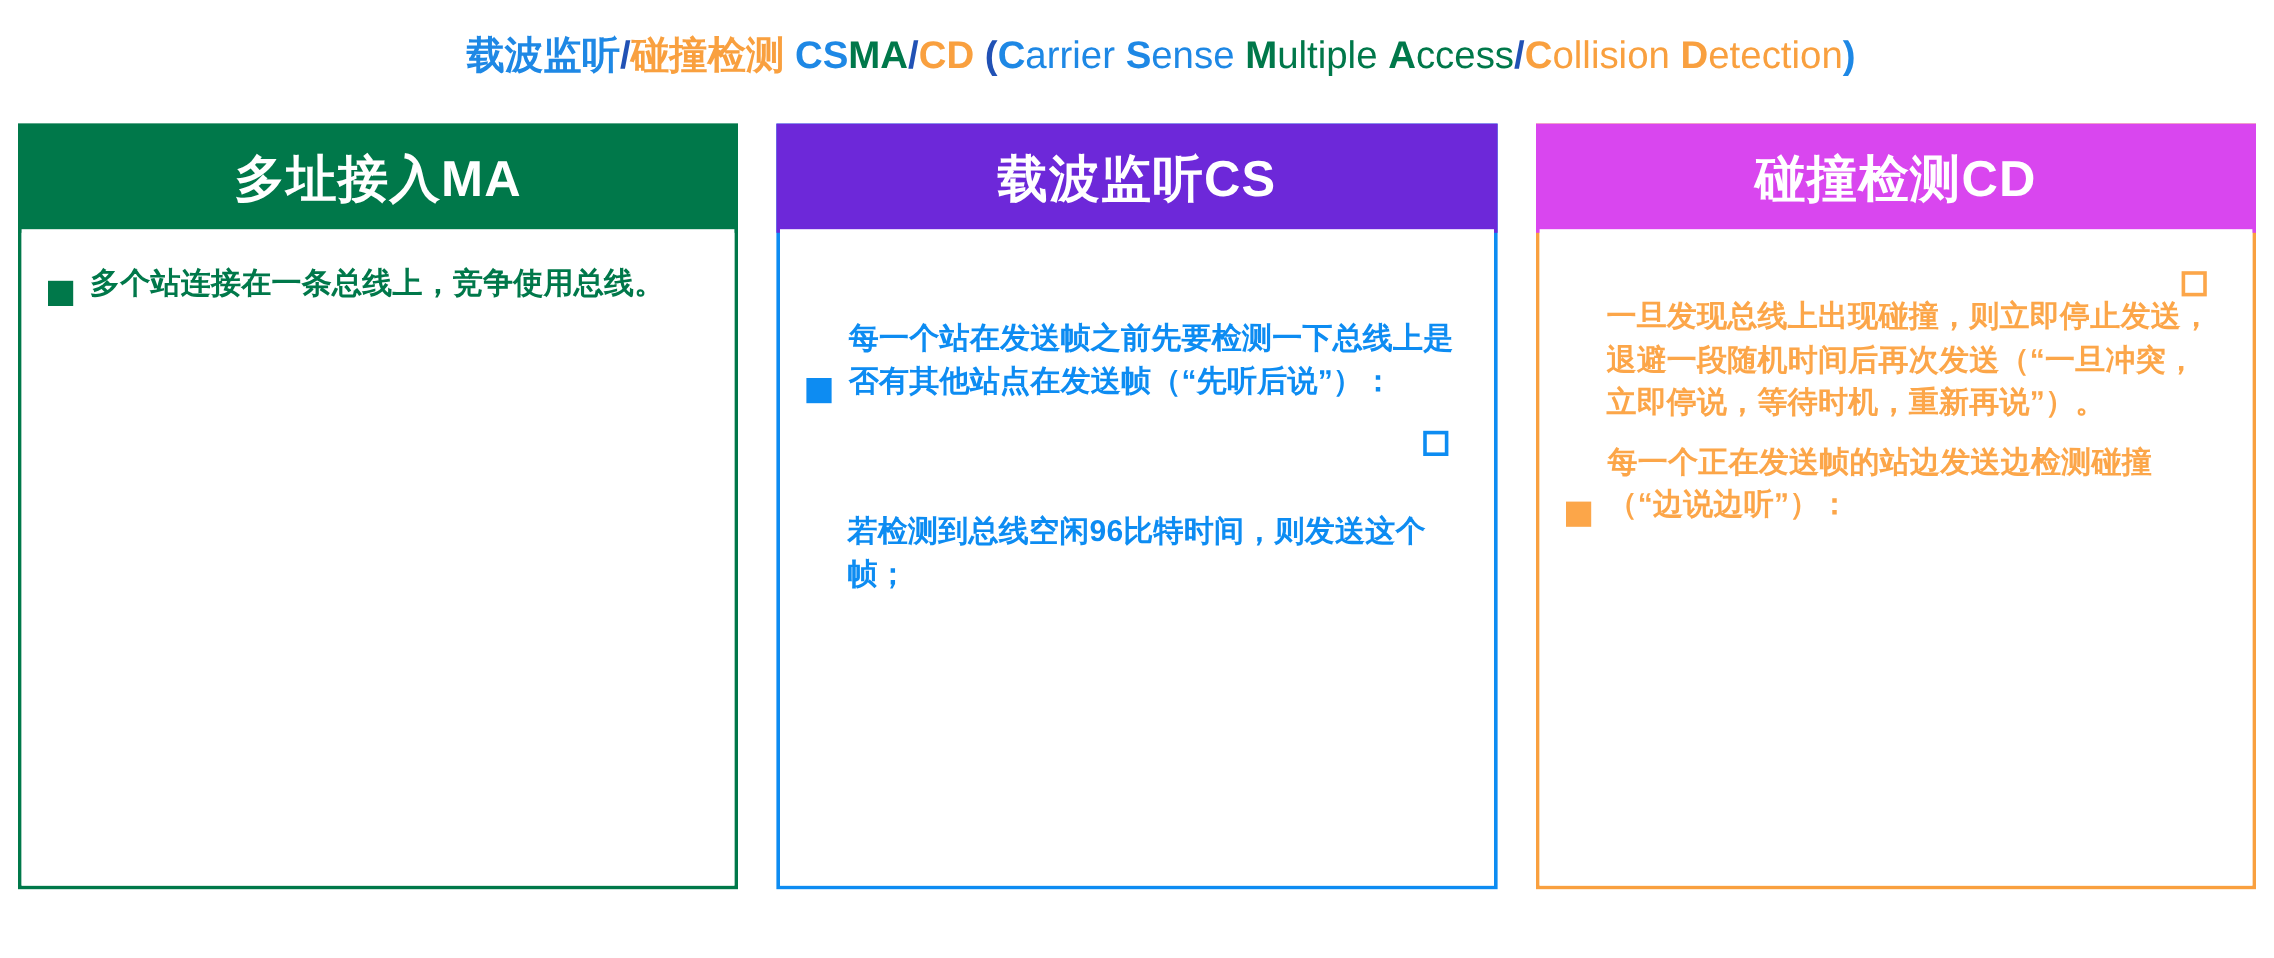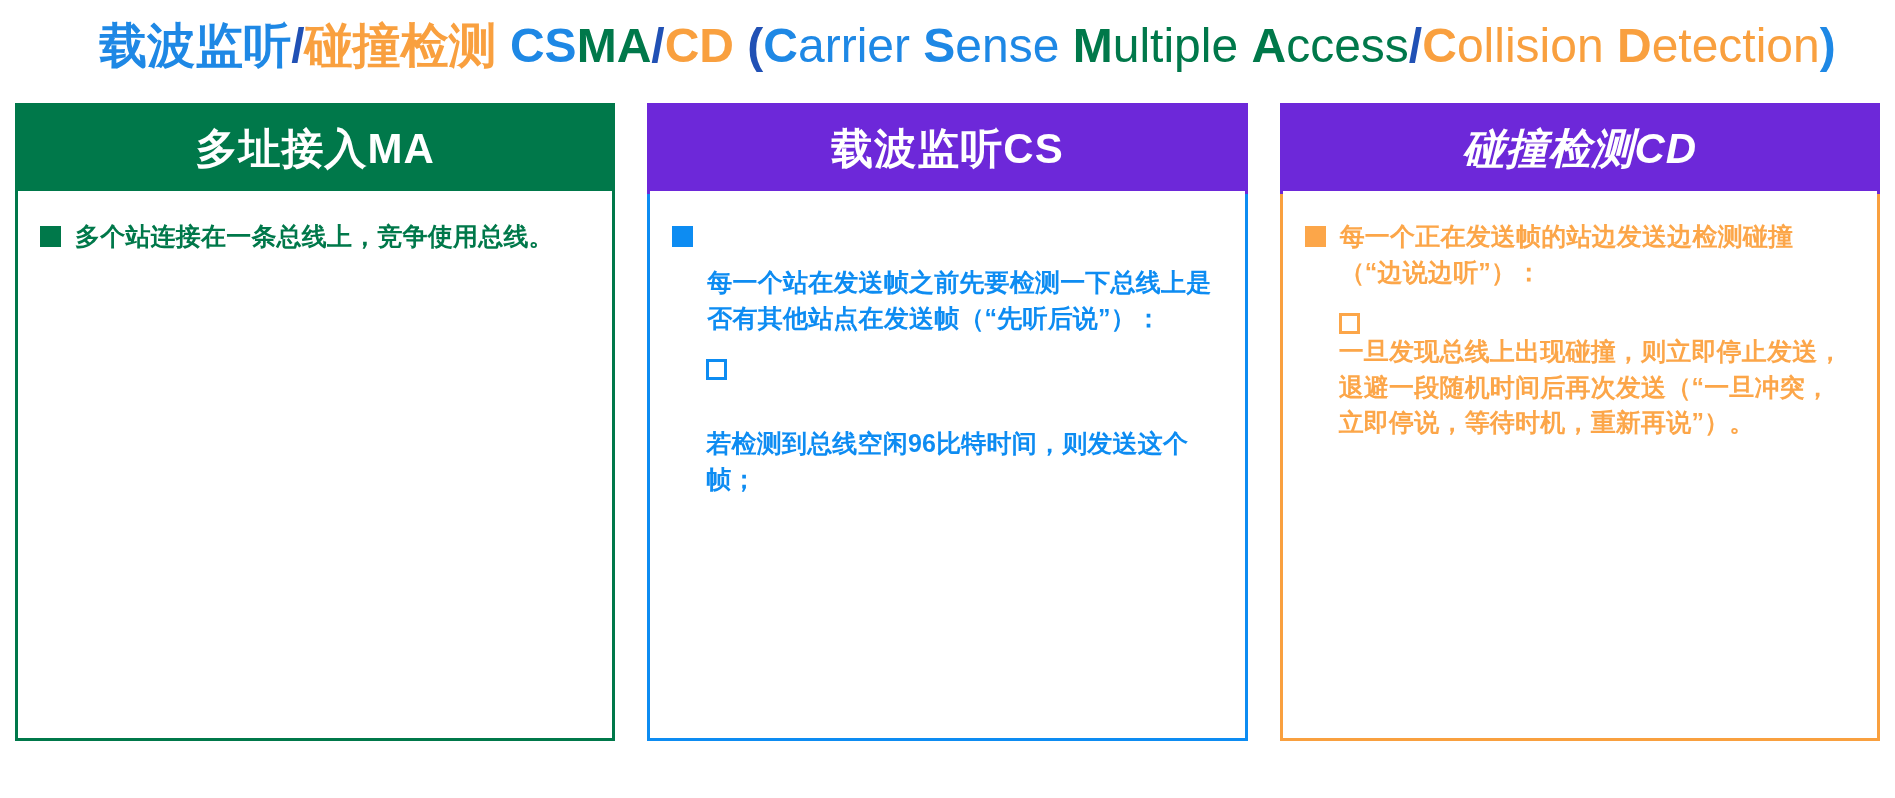--- a/index.html
+++ b/index.html
@@ -19,21 +19,21 @@
   .title-bar {
     width: 100%;
     height: 88px;
     display: flex;
     align-items: center;
     justify-content: center;
     padding-top: 4px;
     box-sizing: border-box;
   }
   .title {
-    font-size: 48px;
+    font-size: 32px;
     font-weight: bold;
     letter-spacing: 0px;
     white-space: nowrap;
     line-height: 1;
     margin-left: 40px;
   }
 
   
   .panels {
     position: absolute;
@@ -71,26 +71,26 @@
     box-sizing: border-box;
     background: #ffffff;
   }
 
   
   .panel.green  { border-color: #00784a; }
   .panel.green  .panel-header { background: #00784a; margin: -3px; }
   .panel.blue   { border-color: #0d8cf2; }
   .panel.blue   .panel-header { background: #6d28d9; margin: -3px; }
   .panel.orange { border-color: #f9a03f; }
-  .panel.orange .panel-header { background: #6d28d9; margin: -3px; font-style: italic; }
+  .panel.orange .panel-header { background: #d946ef; margin: -3px; }
 
   
   .bullet-row {
     display: flex;
-    align-items: flex-start;
+    align-items: flex-end;
     margin-bottom: 16px;
   }
   .bullet-row.sub { padding-left: 34px; margin-bottom: 14px; flex-direction: column; }
   .marker {
     flex: 0 0 auto;
     width: 21px;
     height: 21px;
     margin-right: 14px;
     margin-top: 7px;
     box-sizing: border-box;
@@ -137,23 +137,23 @@
         </div>
         <div class="bullet-row sub">
           <span class="marker hollow-blue"></span>
           <span class="bullet-text txt-blue">若检测到总线空闲96比特时间，则发送这个帧；</span>
         </div>
       </div>
     </div>
     <div class="panel orange">
       <div class="panel-header">碰撞检测CD</div>
       <div class="panel-body">
+        <div class="bullet-row sub">
+          <span class="marker hollow-orange"></span>
+          <span class="bullet-text txt-orange">一旦发现总线上出现碰撞，则立即停止发送，退避一段随机时间后再次发送（“一旦冲突，立即停说，等待时机，重新再说”）。</span>
+        </div>
         <div class="bullet-row">
           <span class="marker filled-orange"></span>
           <span class="bullet-text txt-orange">每一个正在发送帧的站边发送边检测碰撞（“边说边听”）：</span>
-        </div>
-        <div class="bullet-row sub">
-          <span class="marker hollow-orange"></span>
-          <span class="bullet-text txt-orange">一旦发现总线上出现碰撞，则立即停止发送，退避一段随机时间后再次发送（“一旦冲突，立即停说，等待时机，重新再说”）。</span>
         </div>
       </div>
     </div>
   </div>
 
 </body></html>

